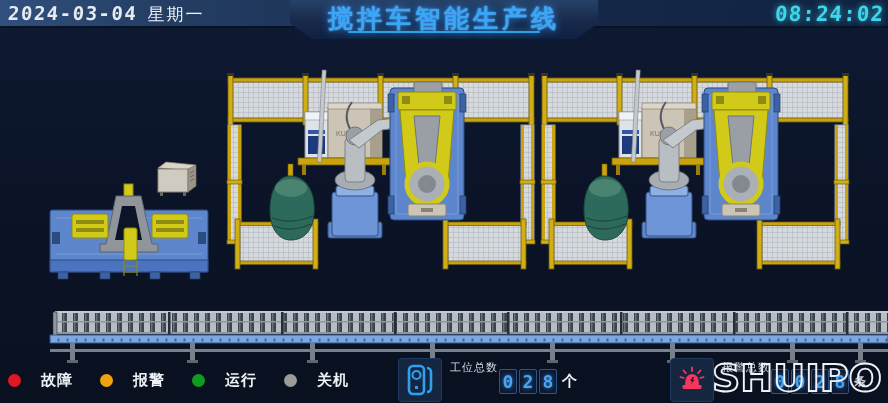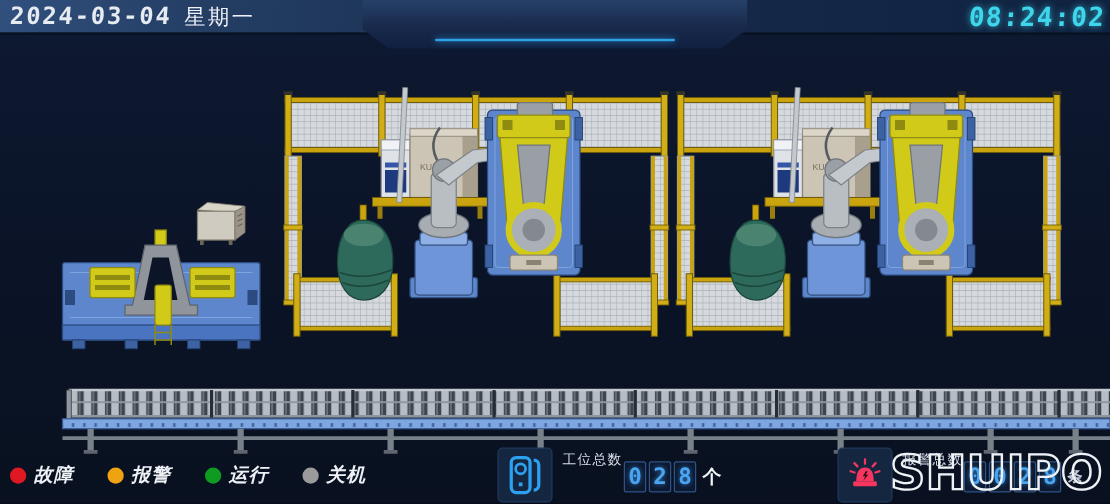--- a/index.html
+++ b/index.html
@@ -23,21 +23,21 @@
   .datetime{position:absolute;top:2px;left:8px;z-index:3;display:flex;align-items:baseline;gap:10px;}
   .digital{font-family:"DejaVu Sans Mono",monospace;font-weight:bold;transform:skewX(-4deg);}
   .date-text{font-size:19px;letter-spacing:1.5px;color:#e6ebf2;}
   .weekday{font-size:17px;font-weight:normal;color:#eef2f8;letter-spacing:2px;}
   .clock{position:absolute;top:2px;right:4px;z-index:3;font-size:21px;letter-spacing:1px;
     color:#3ed6ec;text-shadow:0 0 6px rgba(62,214,236,.8);}
   
   .scene{position:absolute;top:0;left:0;z-index:1;}
   
   .legend{position:absolute;left:8px;top:371px;display:flex;gap:27px;z-index:4;}
-  .legend-item{display:flex;align-items:center;gap:6px;font-style:italic;}
+  .legend-item{display:flex;align-items:center;gap:20px;}
   .legend-dot{width:13px;height:13px;border-radius:50%;}
   .legend-label{font-size:15px;font-weight:bold;color:#eef2f6;letter-spacing:1px;}
   .counter{position:absolute;display:flex;gap:8px;z-index:4;}
   .counter.stations{left:398px;top:358px;}
   .counter.alarms{left:670px;top:358px;}
   .icon-tile{width:42px;height:42px;background:#152740;border:1px solid #1f3a5e;border-radius:4px;
     display:flex;align-items:center;justify-content:center;}
   .counter-body{display:flex;flex-direction:row;gap:1px;padding-top:2px;justify-content:flex-end;}
   .counter-label{font-size:11px;color:#d7dde8;letter-spacing:1px;}
   .digit-row{display:flex;align-items:center;gap:2px;}
@@ -258,20 +258,21 @@
         <rect x="547" y="360" width="11" height="3"></rect>
           <rect x="667" y="360" width="11" height="3"></rect>
         <rect x="787" y="360" width="11" height="3"></rect>
           <rect x="855" y="360" width="11" height="3"></rect>
       </g>
     </g>
   </svg>
 
   <div class="header-band"></div>
   <div class="header-center"></div>
+  <div class="page-title">搅拌车智能生产线</div>
   <div class="title-underline"></div>
   <div class="datetime">
     <span class="digital date-text">2024-03-04</span>
     <span class="weekday">星期一</span>
   </div>
   <div class="clock digital">08:24:02</div>
 
   <div class="legend">
     <div class="legend-item">
       <span class="legend-dot" style="background: rgb(224, 24, 34);"></span>

